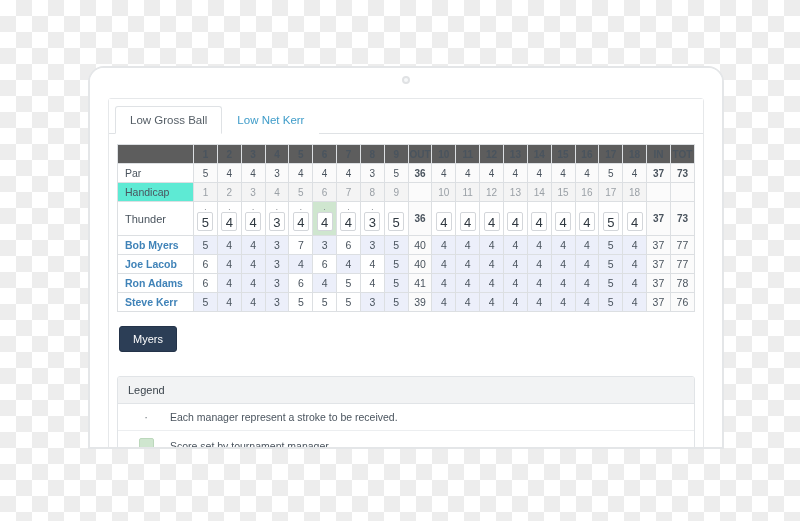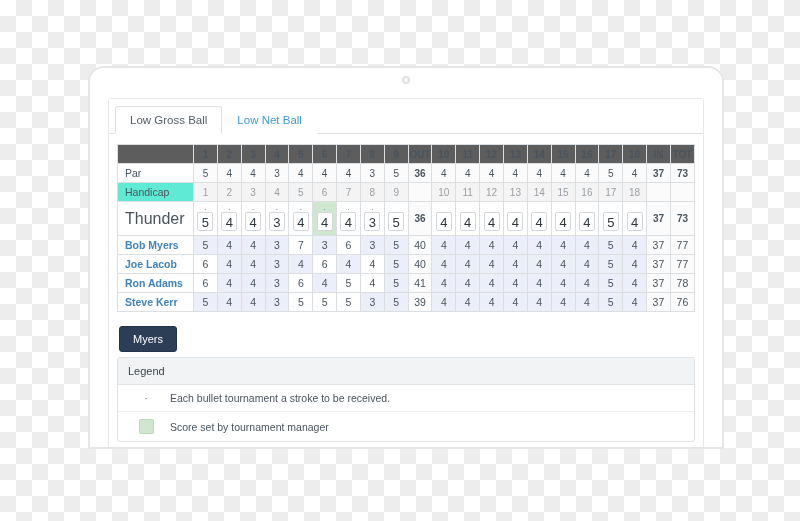--- a/index.html
+++ b/index.html
@@ -122,21 +122,21 @@
     background: #ffffff;
   }
   tr.par td { background: #fbfbfb; }
   tr.par td.label { background: #ffffff; }
   tr.handicap td { background: #f4f4f4; color: #9aa0a6; }
   tr.handicap td.label { background: #5eead4; color: #4a545e; }
   td.total { background: #fbfbfb !important; font-weight: bold; color: #3b444c; }
 
   
   tr.teamrow td { height: 34px; background: #ffffff; vertical-align: middle; }
-  tr.teamrow td.label { font-size: 16px; }
+  tr.teamrow td.label { font-size: 11px; }
   td.greencell { background: #cfe6cf !important; }
   .inputbox {
     display: inline-block;
     width: 16px; height: 19px; line-height: 19px;
     border: 1px solid #d3d6da;
     border-radius: 2px;
     background: #ffffff;
     font-size: 13px;
     color: #2f3840;
     text-align: center;
@@ -163,21 +163,21 @@
     color: #ffffff;
     font-size: 11px;
     padding: 6px 13px;
     border: 1px solid #243349;
     border-radius: 3px;
     cursor: pointer;
   }
 
   
   .legend {
-    margin-top: 5px;
+    margin-top: 24px;
     border: 1px solid #e1e4e7;
     border-radius: 3px;
     overflow: hidden;
     font-size: 10.5px;
   }
   .legend-head {
     background: #f2f3f4;
     padding: 7px 10px;
     color: #3b444c;
     font-size: 11px;
@@ -210,21 +210,21 @@
     </div>
 
     <div class="screen">
       <div class="content-card">
 
         <div class="tabs">
           <div class="tab active">
             <span>Low Gross Ball</span>
           </div>
           <div class="tab link">
-            <span>Low Net Ball</span>
+            <span>Low Net Kerr</span>
           </div>
         </div>
 
         <div class="card-body">
           <table class="scorecard">
             <thead>
               <tr id="head-row">
                   <th class="namecol"></th>
                   <th>1</th>
                   <th>2</th>
@@ -515,21 +515,21 @@
             <span>Myers</span>
           </div>
 
           <div class="legend">
             <div class="legend-head">Legend</div>
             <div id="legend-rows">
                 <div class="legend-row">
                   <div class="legend-key">
                     <span class="bullet-key">·</span>
                   </div>
-                  <div class="legend-text">Each bullet tournament a stroke to be received.</div>
+                  <div class="legend-text">Each manager represent a stroke to be received.</div>
                 </div>
                 <div class="legend-row">
                   <div class="legend-key">
                     <span class="swatch green"></span>
                   </div>
                   <div class="legend-text">Score set by tournament manager</div>
                 </div>
               </div>
           </div>
         </div>

